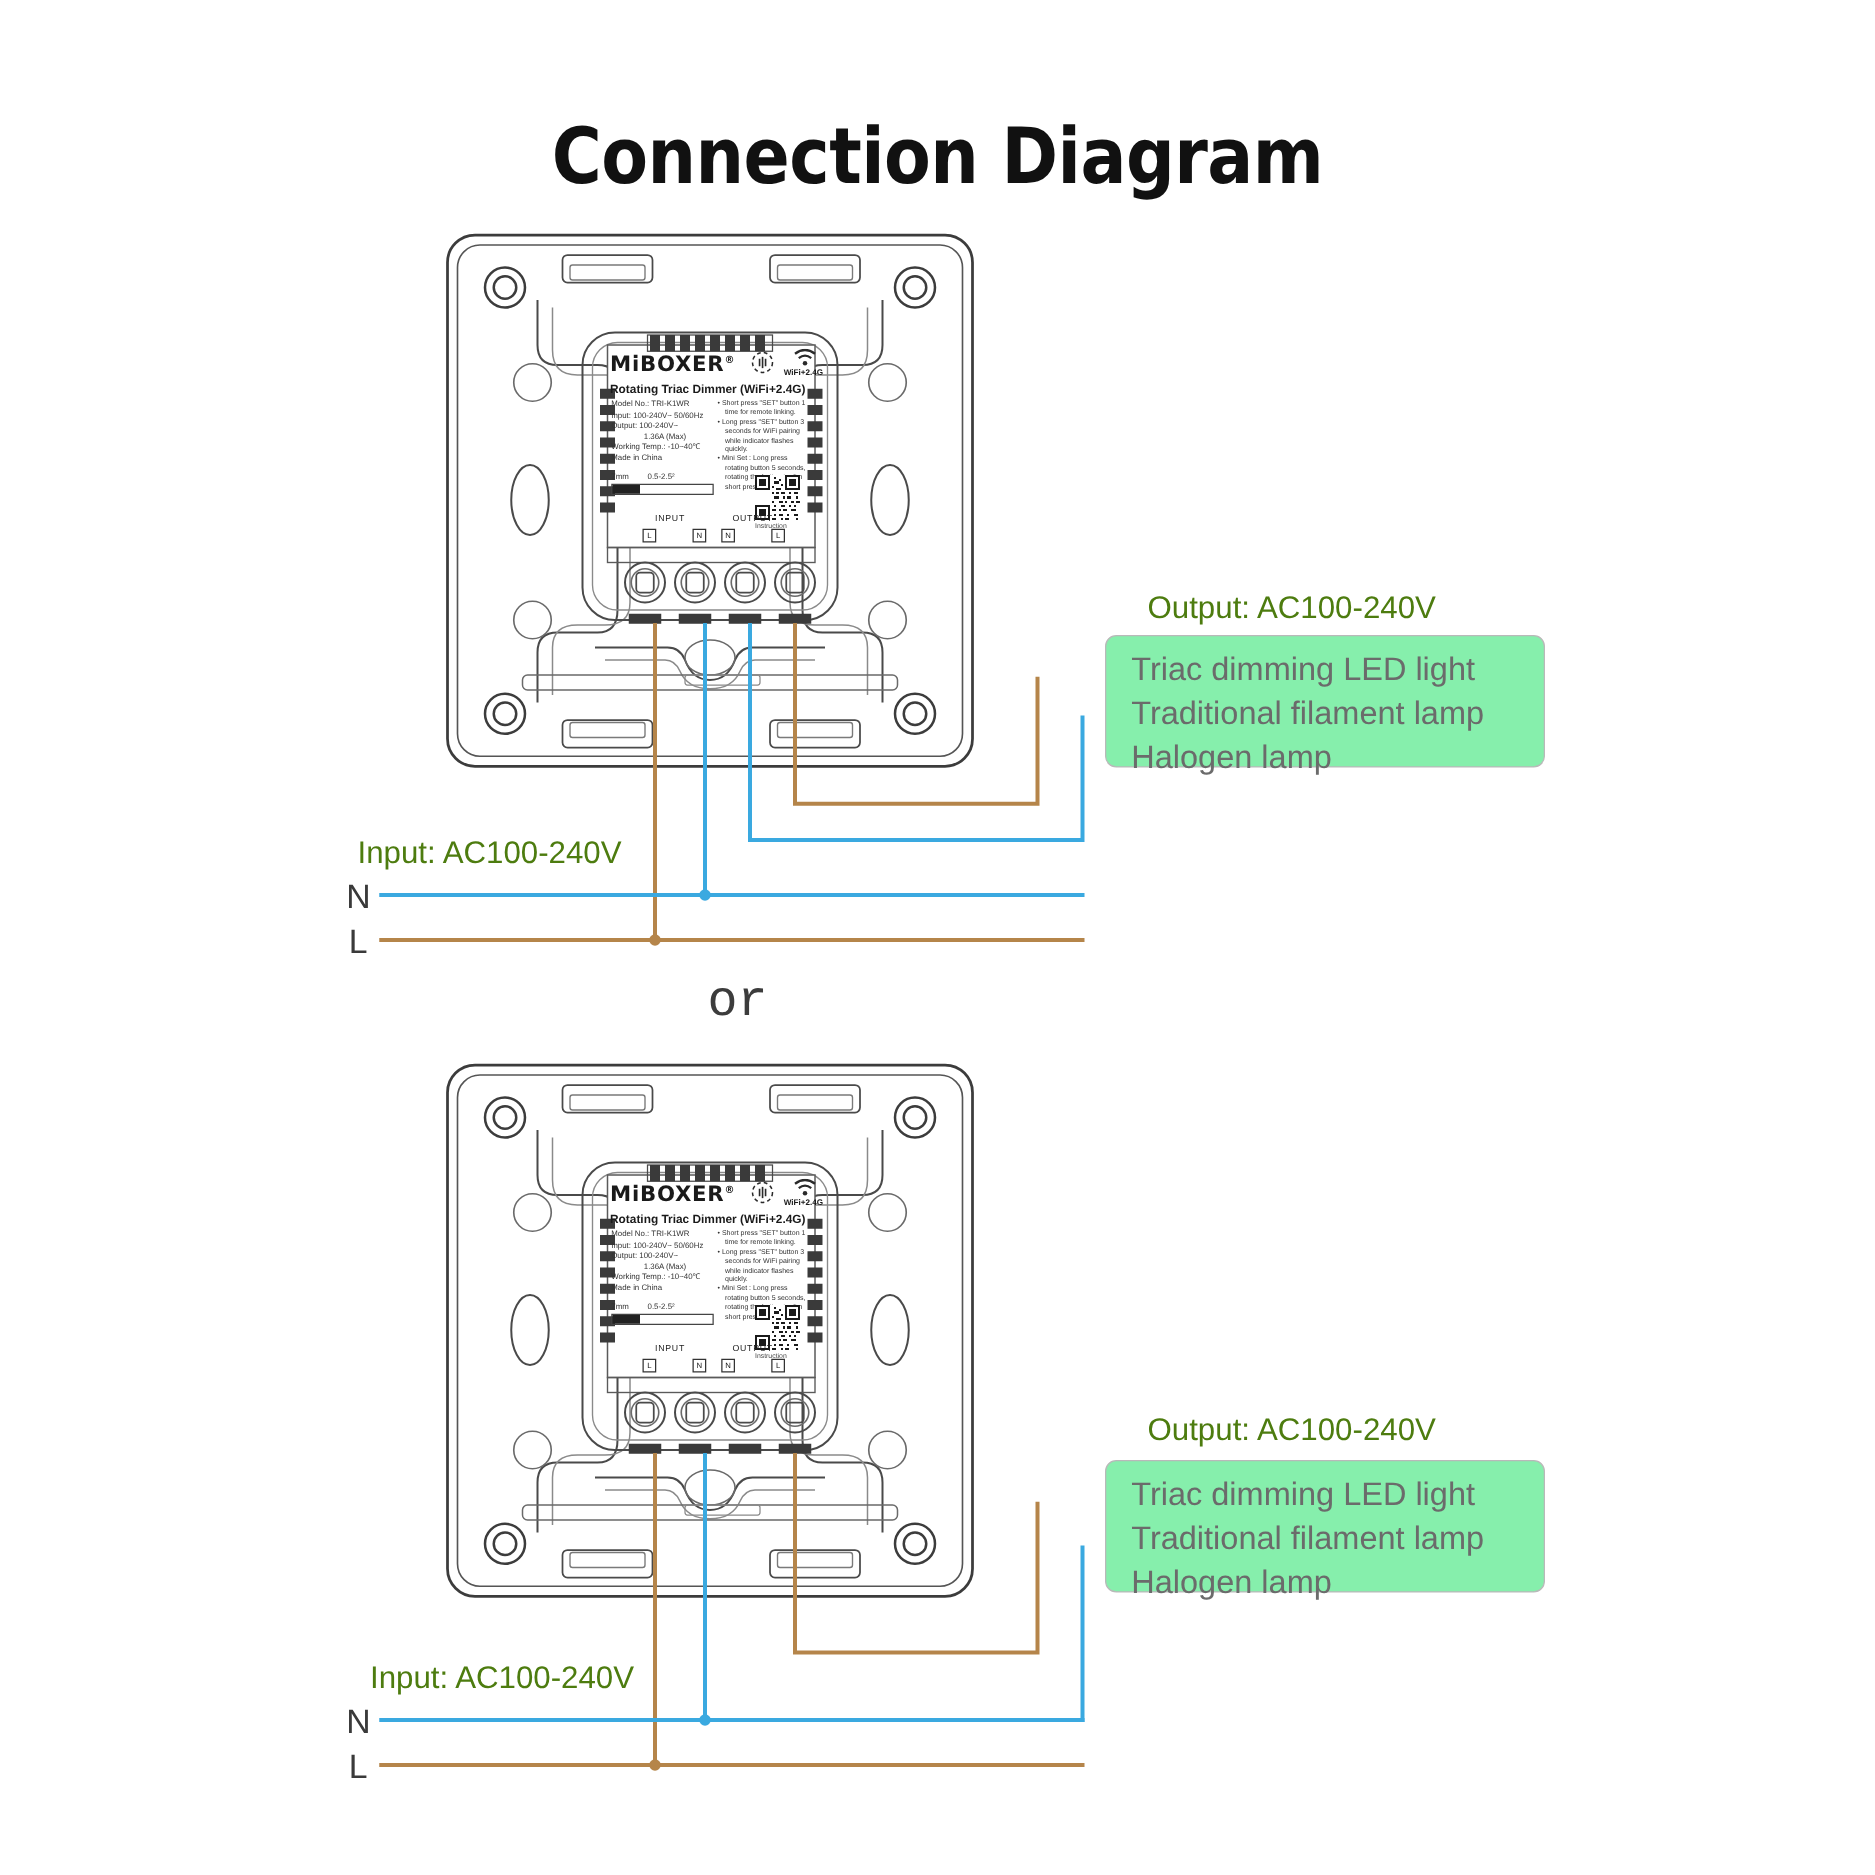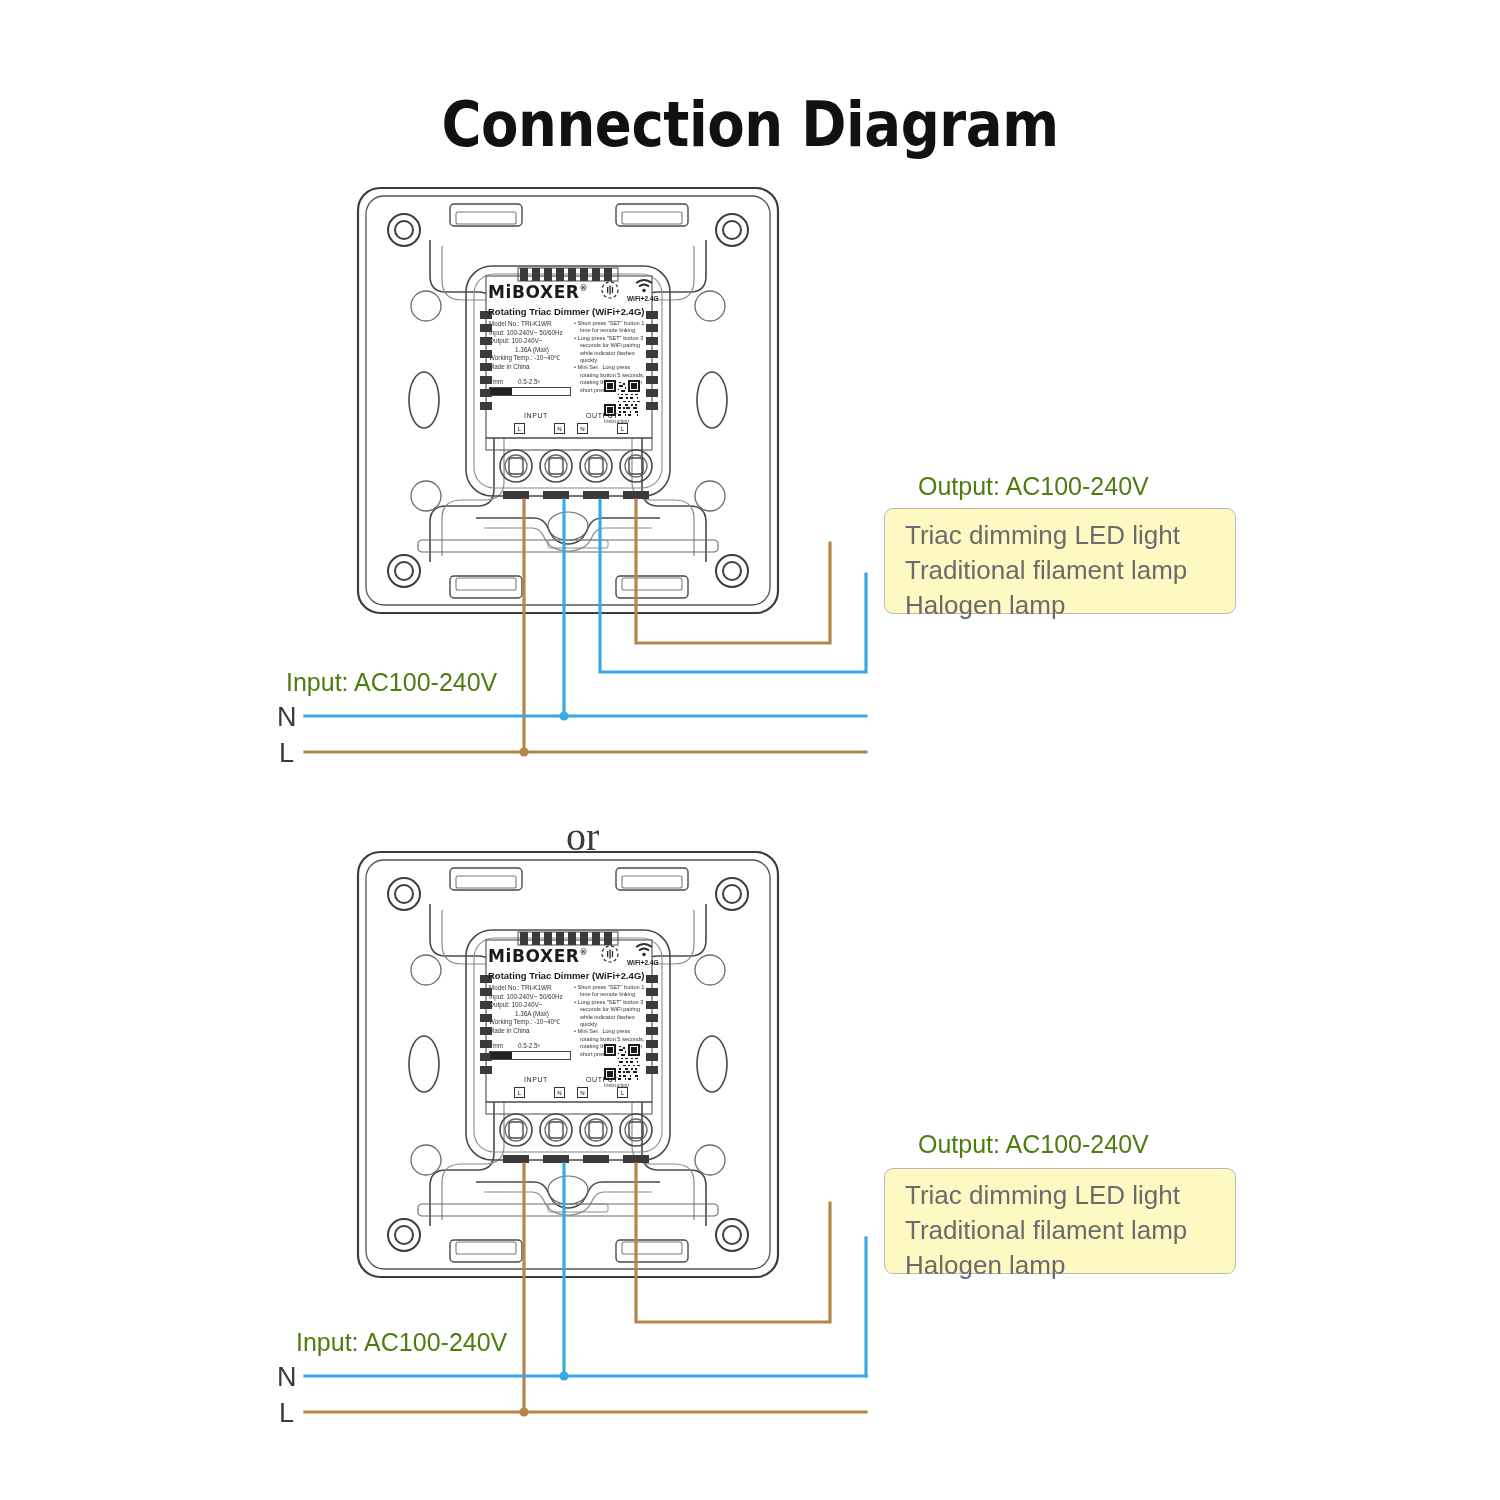--- a/index.html
+++ b/index.html
@@ -42,30 +42,29 @@
   .box-line {
     color: #6b6b6b;
     font-size: 26px;
     line-height: 35px;
     white-space: nowrap;
   }
   .out-box {
     position: absolute;
     border: 1.6px solid #b9b9b9;
     border-radius: 9px;
-    background: #fef9c3;
+    background: #86efac;
     padding: 9px 16px 11px 20px;
     box-sizing: border-box;
   }
   .or-text {
     position: absolute;
     font-size: 40px;
     color: #3c3c3c;
-    font-family: Liberation Serif, serif;
-    margin-top: 33px;
+    font-family: Liberation Mono, monospace;
   }
   .wire-letter {
     position: absolute;
     font-size: 27px;
     color: #3a3a3a;
     font-family: "Liberation Sans", sans-serif;
   }
 </style>
 </head>
 <body>

